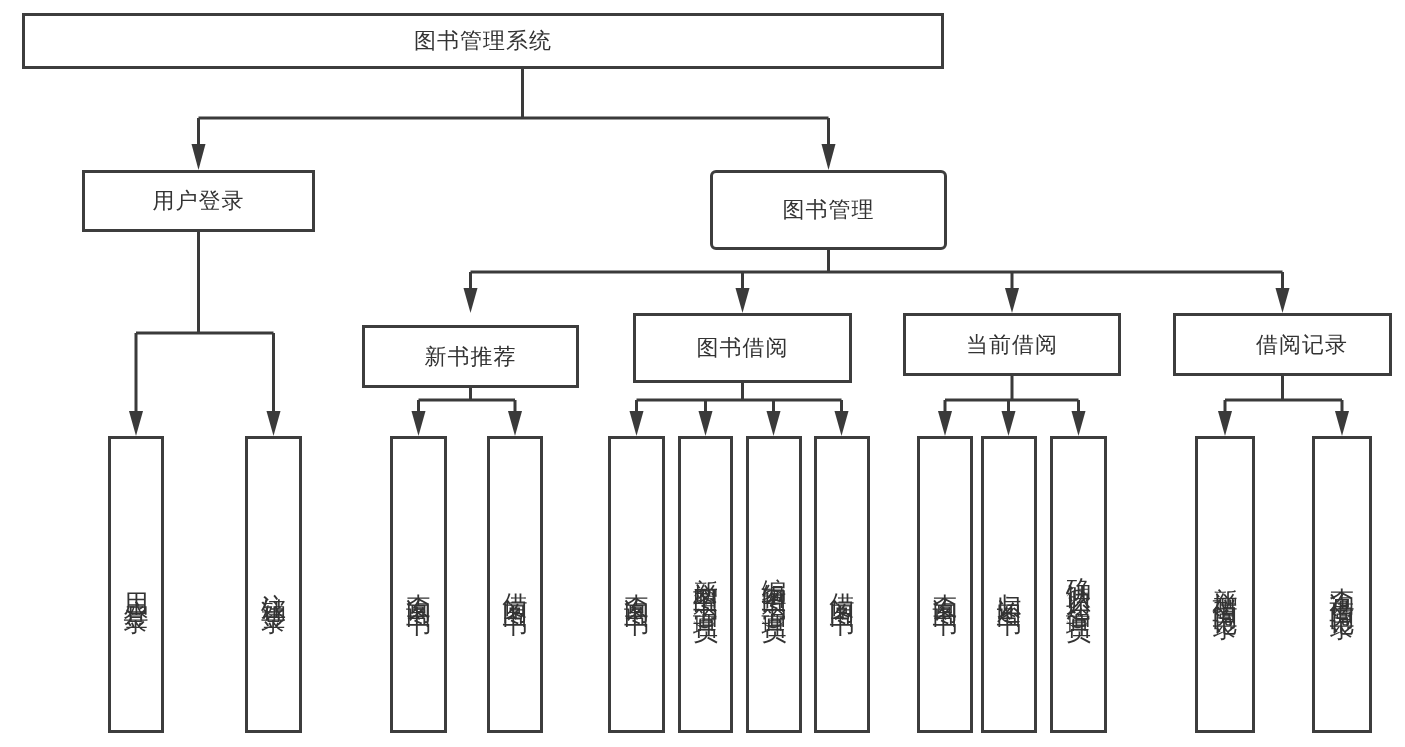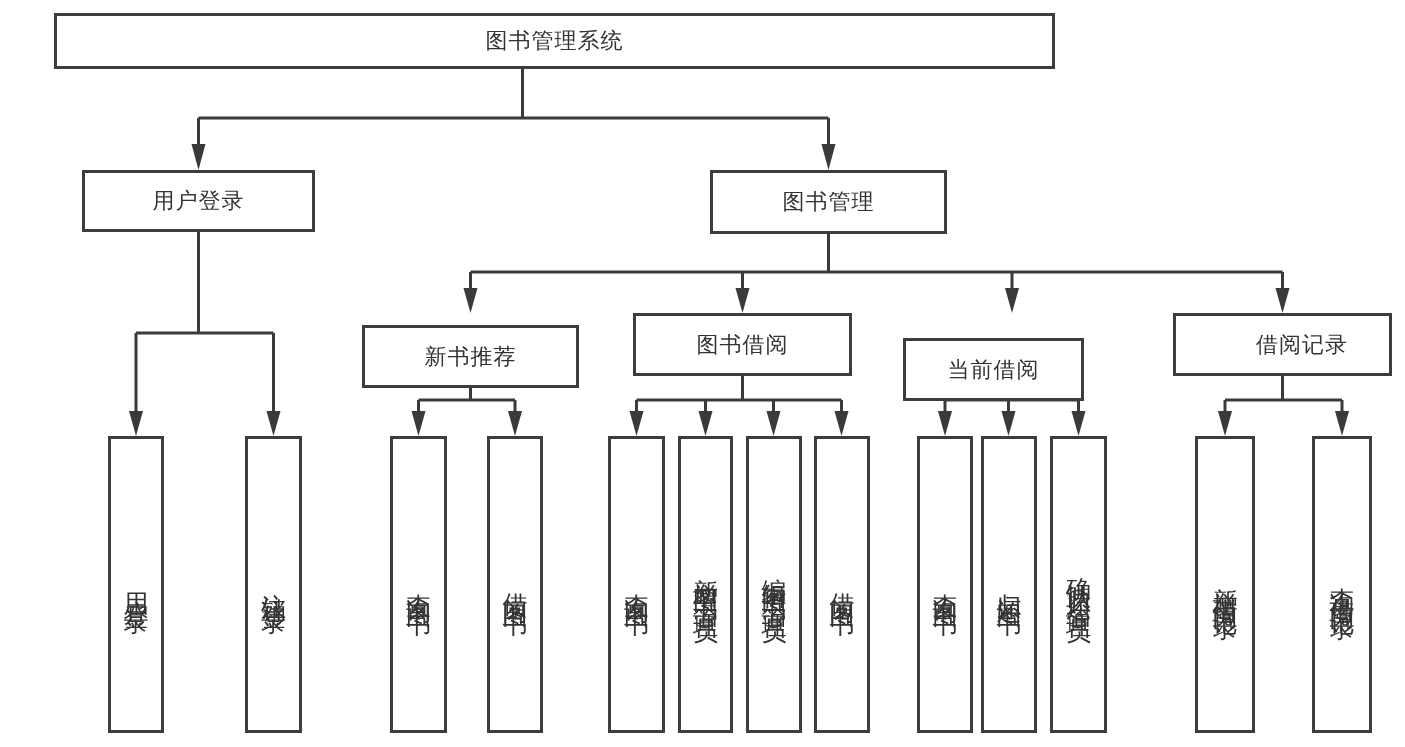--- a/index.html
+++ b/index.html
@@ -86,28 +86,28 @@
       <polygon points="766.5,411 780.5,411 773.5,436"></polygon>
       <polygon points="834.5,411 848.5,411 841.5,436"></polygon>
       <polygon points="938,411 952,411 945,436"></polygon>
       <polygon points="1001.5,411 1015.5,411 1008.5,436"></polygon>
       <polygon points="1071.5,411 1085.5,411 1078.5,436"></polygon>
       <polygon points="1218,411 1232,411 1225,436"></polygon>
       <polygon points="1335,411 1349,411 1342,436"></polygon>
     </g>
   </svg>
 
-  <div class="node" style="left:22px; top:13px; width:1001px; height:56px;margin-left:32px;">图书管理系统</div>
+  <div class="node" style="left:22px; top:13px; width:922px; height:56px;">图书管理系统</div>
 
   <div class="node" style="left:82px; top:170px; width:233px; height:62px;">用户登录</div>
-  <div class="node" style="left:710px; top:170px; width:237px; height:64px;">图书管理</div>
+  <div class="node" style="left:710px; top:170px; width:237px; height:80px;border-radius:6px;">图书管理</div>
 
   <div class="node" style="left:362px; top:313px; width:217px; height:63px;margin-top:12px;">新书推荐</div>
-  <div class="node" style="left:633px; top:313px; width:219px; height:63px;">图书借阅</div>
-  <div class="node" style="left:903px; top:313px; width:181px; height:63px;margin-top:25px;">当前借阅</div>
+  <div class="node" style="left:633px; top:313px; width:219px; height:70px;">图书借阅</div>
+  <div class="node" style="left:903px; top:313px; width:218px; height:63px;">当前借阅</div>
   <div class="node" style="left:1173px; top:313px; width:219px; height:63px;padding-left:39px;">借阅记录</div>
 
   <div class="node leaf" style="left:108px; top:436px; width:56px; height:297px;">用户登录</div>
   <div class="node leaf" style="left:245px; top:436px; width:57px; height:297px;">注销登录</div>
 
   <div class="node leaf" style="left:390px; top:436px; width:57px; height:297px;">查询图书</div>
   <div class="node leaf" style="left:487px; top:436px; width:56px; height:297px;">借阅图书</div>
 
   <div class="node leaf" style="left:608px; top:436px; width:57px; height:297px;">查询图书</div>
   <div class="node leaf" style="left:678px; top:436px; width:55px; height:297px;">新增图书（管理员）</div>

